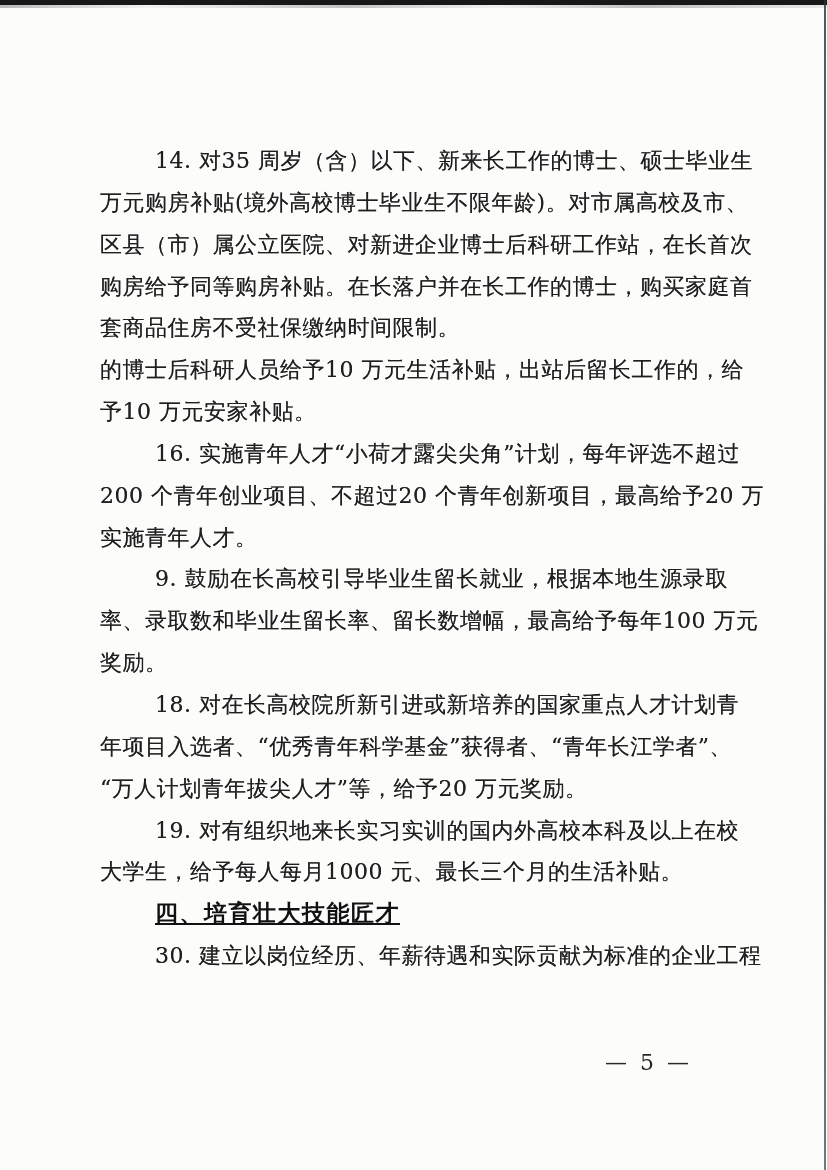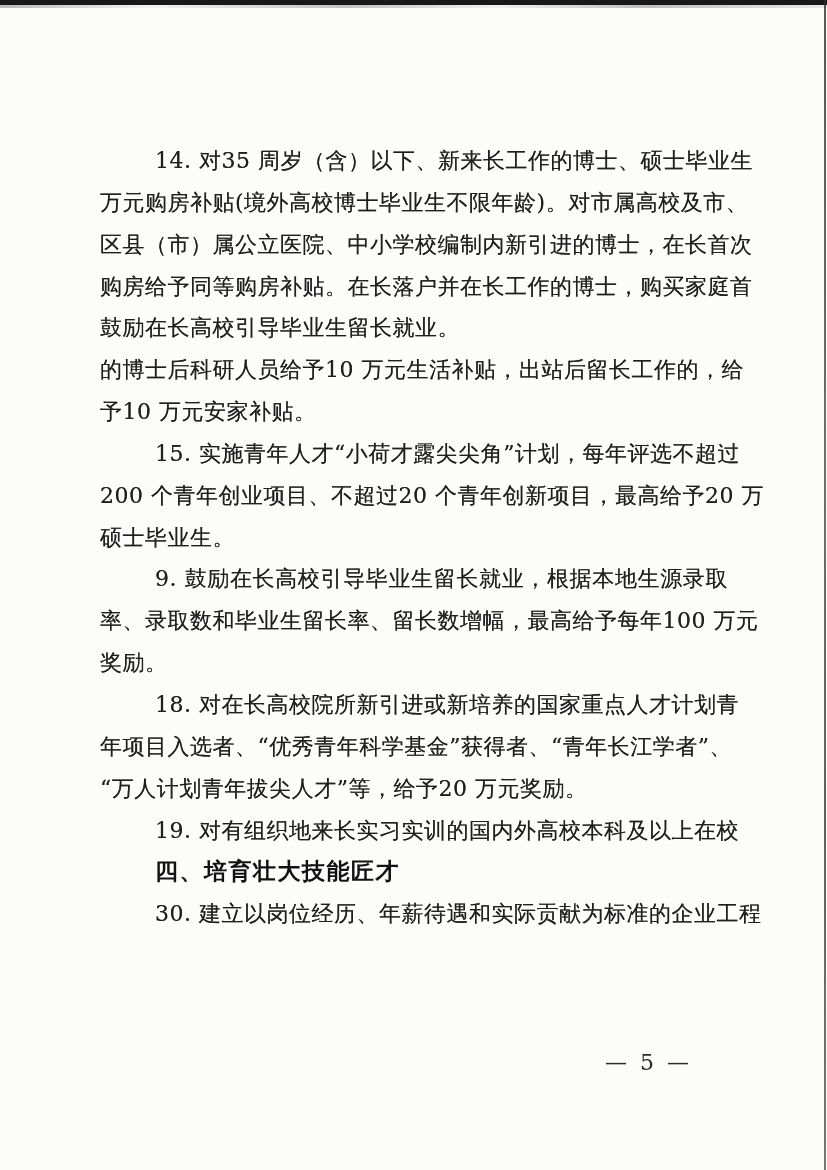--- a/index.html
+++ b/index.html
@@ -64,20 +64,21 @@
   .ln.last { text-align-last: left; }
   .ln.heading {
     font-family: "DejaVu Sans", "Liberation Sans", sans-serif;
     font-weight: 700;
     font-size: 23px;
     letter-spacing: 1.5px;
     text-align-last: left;
     text-indent: 55px;
     color: #111;
     text-shadow: none;
+    text-decoration: underline;
   }
   .page-number {
     position: absolute;
     top: 1047px;
     right: 135px;
     height: 32px;
     line-height: 32px;
     font-size: 22px;
     letter-spacing: 3px;
     color: #2a2a2a;
@@ -87,50 +88,51 @@
 <body>
 
 <div class="scan-edge-top"></div>
 <div class="scan-edge-right"></div>
 
 <main class="text-block">
 
   <p class="para">
     <span class="ln first">14. 对35 周岁（含）以下、新来长工作的博士、硕士毕业生</span>
     <span class="ln">万元购房补贴(境外高校博士毕业生不限年龄)。对市属高校及市、</span>
-    <span class="ln">区县（市）属公立医院、中小学校编制内新引进的博士，在长首次</span>
+    <span class="ln">区县（市）属公立医院、对新进企业博士后科研工作站，在长首次</span>
     <span class="ln">购房给予同等购房补贴。在长落户并在长工作的博士，购买家庭首</span>
-    <span class="ln last">鼓励在长高校引导毕业生留长就业。</span>
+    <span class="ln last">套商品住房不受社保缴纳时间限制。</span>
   </p>
 
   <p class="para">
     <span class="ln">的博士后科研人员给予10 万元生活补贴，出站后留长工作的，给</span>
     <span class="ln last">予10 万元安家补贴。</span>
   </p>
 
   <p class="para">
-    <span class="ln first">15. 实施青年人才“小荷才露尖尖角”计划，每年评选不超过</span>
+    <span class="ln first">16. 实施青年人才“小荷才露尖尖角”计划，每年评选不超过</span>
     <span class="ln">200 个青年创业项目、不超过20 个青年创新项目，最高给予20 万</span>
-    <span class="ln last">硕士毕业生。</span>
+    <span class="ln last">实施青年人才。</span>
   </p>
 
   <p class="para">
     <span class="ln first">9. 鼓励在长高校引导毕业生留长就业，根据本地生源录取</span>
     <span class="ln">率、录取数和毕业生留长率、留长数增幅，最高给予每年100 万元</span>
     <span class="ln last">奖励。</span>
   </p>
 
   <p class="para">
     <span class="ln first">18. 对在长高校院所新引进或新培养的国家重点人才计划青</span>
     <span class="ln">年项目入选者、“优秀青年科学基金”获得者、“青年长江学者”、</span>
     <span class="ln last">“万人计划青年拔尖人才”等，给予20 万元奖励。</span>
   </p>
 
   <p class="para">
     <span class="ln first">19. 对有组织地来长实习实训的国内外高校本科及以上在校</span>
+    <span class="ln last">大学生，给予每人每月1000 元、最长三个月的生活补贴。</span>
   </p>
 
   <p class="para">
     <span class="ln heading">四、培育壮大技能匠才</span>
   </p>
 
   <p class="para">
     <span class="ln first">30. 建立以岗位经历、年薪待遇和实际贡献为标准的企业工程</span>
   </p>
 

